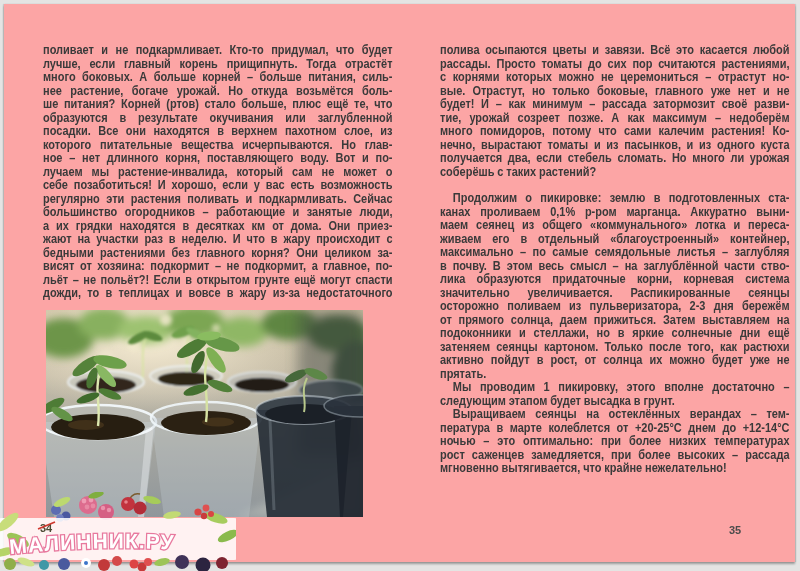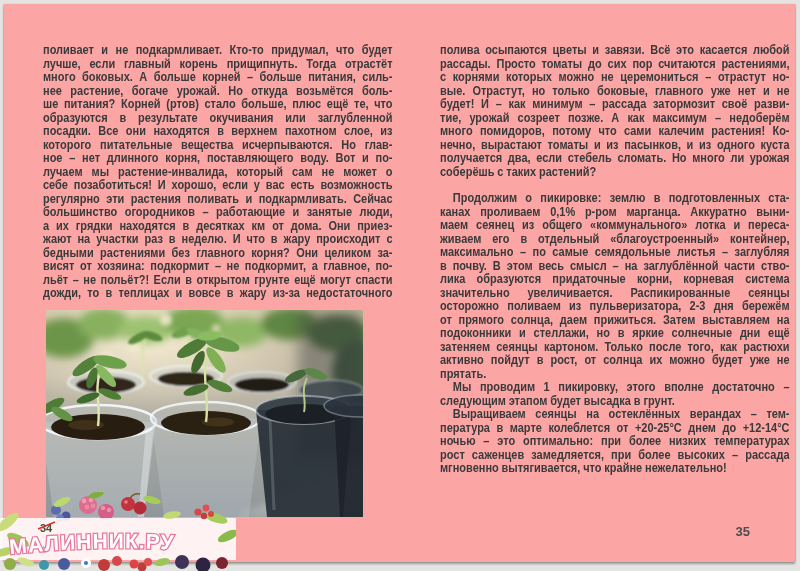--- a/index.html
+++ b/index.html
@@ -11,22 +11,22 @@
        font-size:12px;font-weight:700;color:#3a3a3a;}
   .col-left{left:39px;}
   .col-right{left:436px;}
   .tline{line-height:13.5px;max-height:13.6px;overflow:hidden;text-align:justify;
          text-align-last:justify;word-spacing:-0.2px;letter-spacing:0;}
   .tline.end{text-align-last:left;}
   .para.indent .tline:first-child{text-indent:14px;}
   .para.gap{margin-top:13px;}
   .photo{position:absolute;left:42px;top:306px;width:317px;height:207px;overflow:hidden;background:#9aa09c;}
   .photo svg{display:block;}
-  .pagenum{position:absolute;left:716px;top:520px;width:30px;text-align:right;
-           font-size:13px;font-weight:700;color:#4c4c4c;}
+  .pagenum{position:absolute;left:716px;top:520px;width:30px;text-align:center;
+           font-size:11px;font-weight:700;color:#4c4c4c;}
   .watermark{position:absolute;left:0;top:492px;width:236px;height:79px;}
   .watermark svg{display:block;}
 </style>
 </head>
 <body>
 
 <div class="scene">
   <div class="page">
 
     <div class="col col-left">

